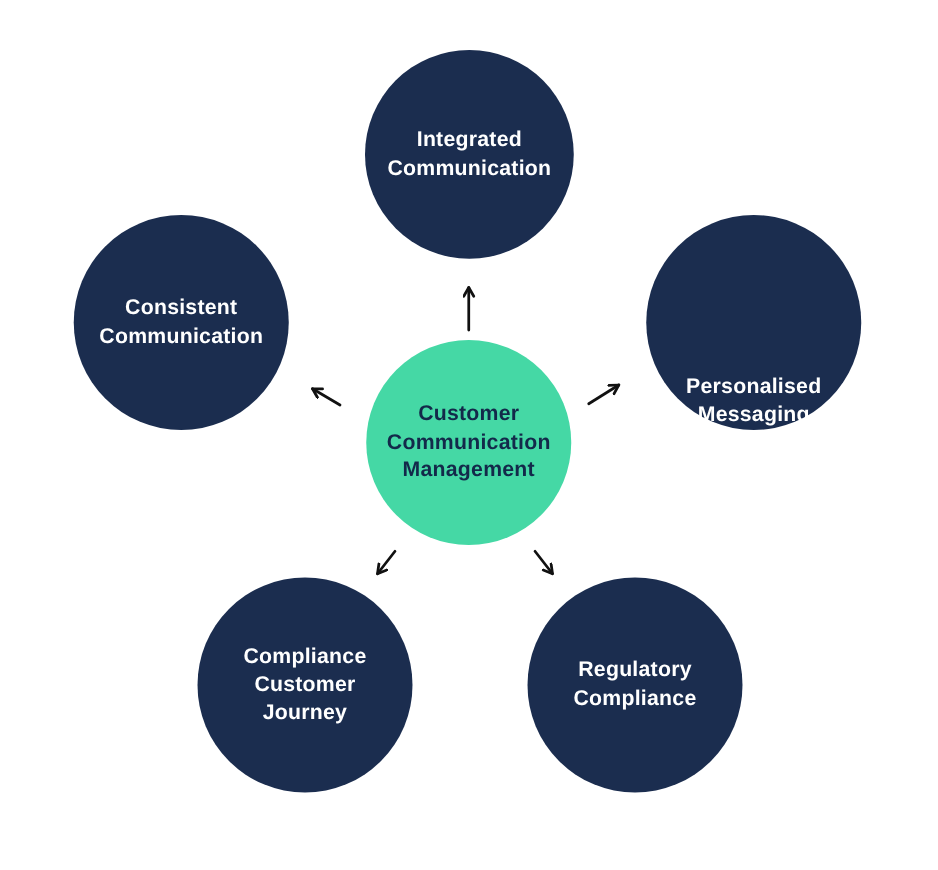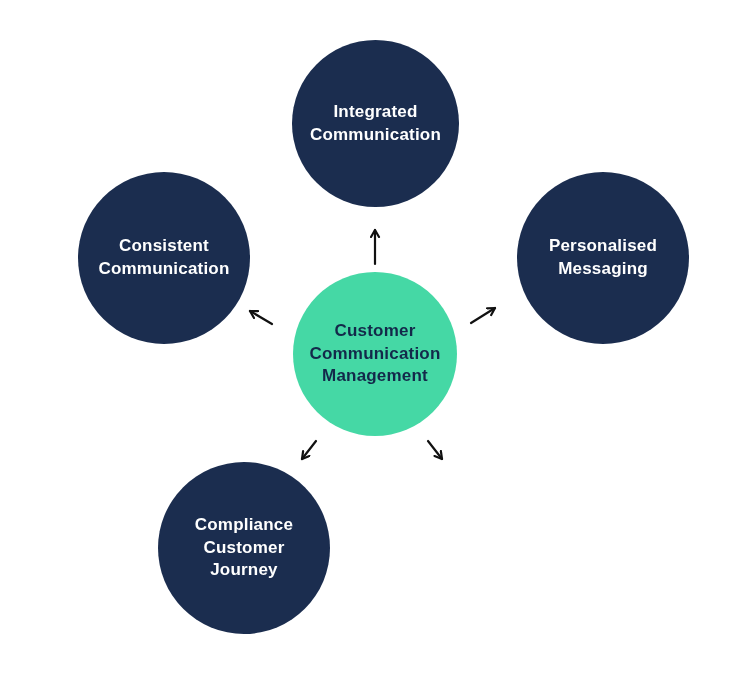--- a/index.html
+++ b/index.html
@@ -39,22 +39,22 @@
     line-height: 1.35;
     letter-spacing: 0.2px;
   }
   .outer {
     width: 172px;
     height: 172px;
     background: var(--node-fill, #1B2D4F);
     color: var(--node-text, #FFFFFF);
   }
   .pos-top          { left: 292px; top: 40px;  width: 167px; height: 167px; }
-  .pos-left         { left: 78px;  top: 172px; }
-  .pos-right        { left: 517px; top: 172px; }
+  .pos-left         { left: 59px;  top: 172px; }
+  .pos-right        { left: 517px; top: 172px; align-items: flex-end; }
   .pos-bottom-left  { left: 158px; top: 462px; }
   .pos-bottom-right { left: 422px; top: 462px; }
   .center-node {
     left: 293px; top: 272px;
     width: 164px; height: 164px;
     background: var(--center-fill, #45D8A5);
     color: var(--center-text, #13294A);
   }
 </style>
 </head>
@@ -89,20 +89,24 @@
     <span class="label">Personalised
 Messaging</span>
   </div>
 
   <div class="node outer pos-bottom-left">
     <span class="label">Compliance
 Customer
 Journey</span>
   </div>
 
+  <div class="node outer pos-bottom-right">
+    <span class="label">Regulatory
+Compliance</span>
+  </div>
 
   <div class="node center-node">
     <span class="label">Customer
 Communication
 Management</span>
   </div>
 
 </div>
 
 </body></html>

